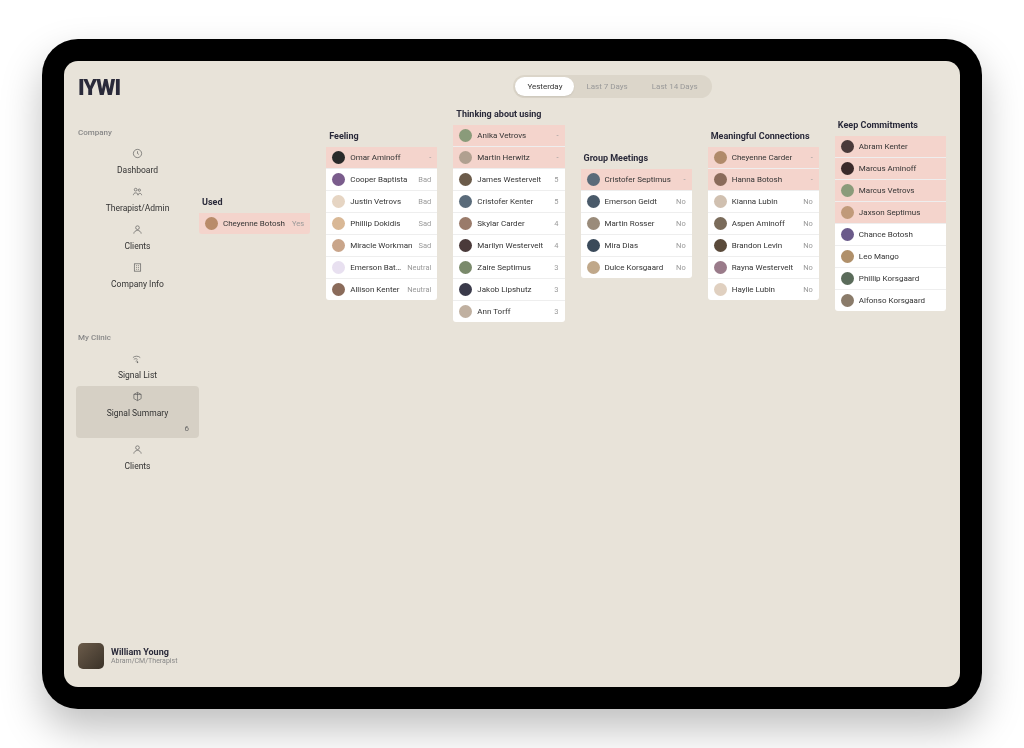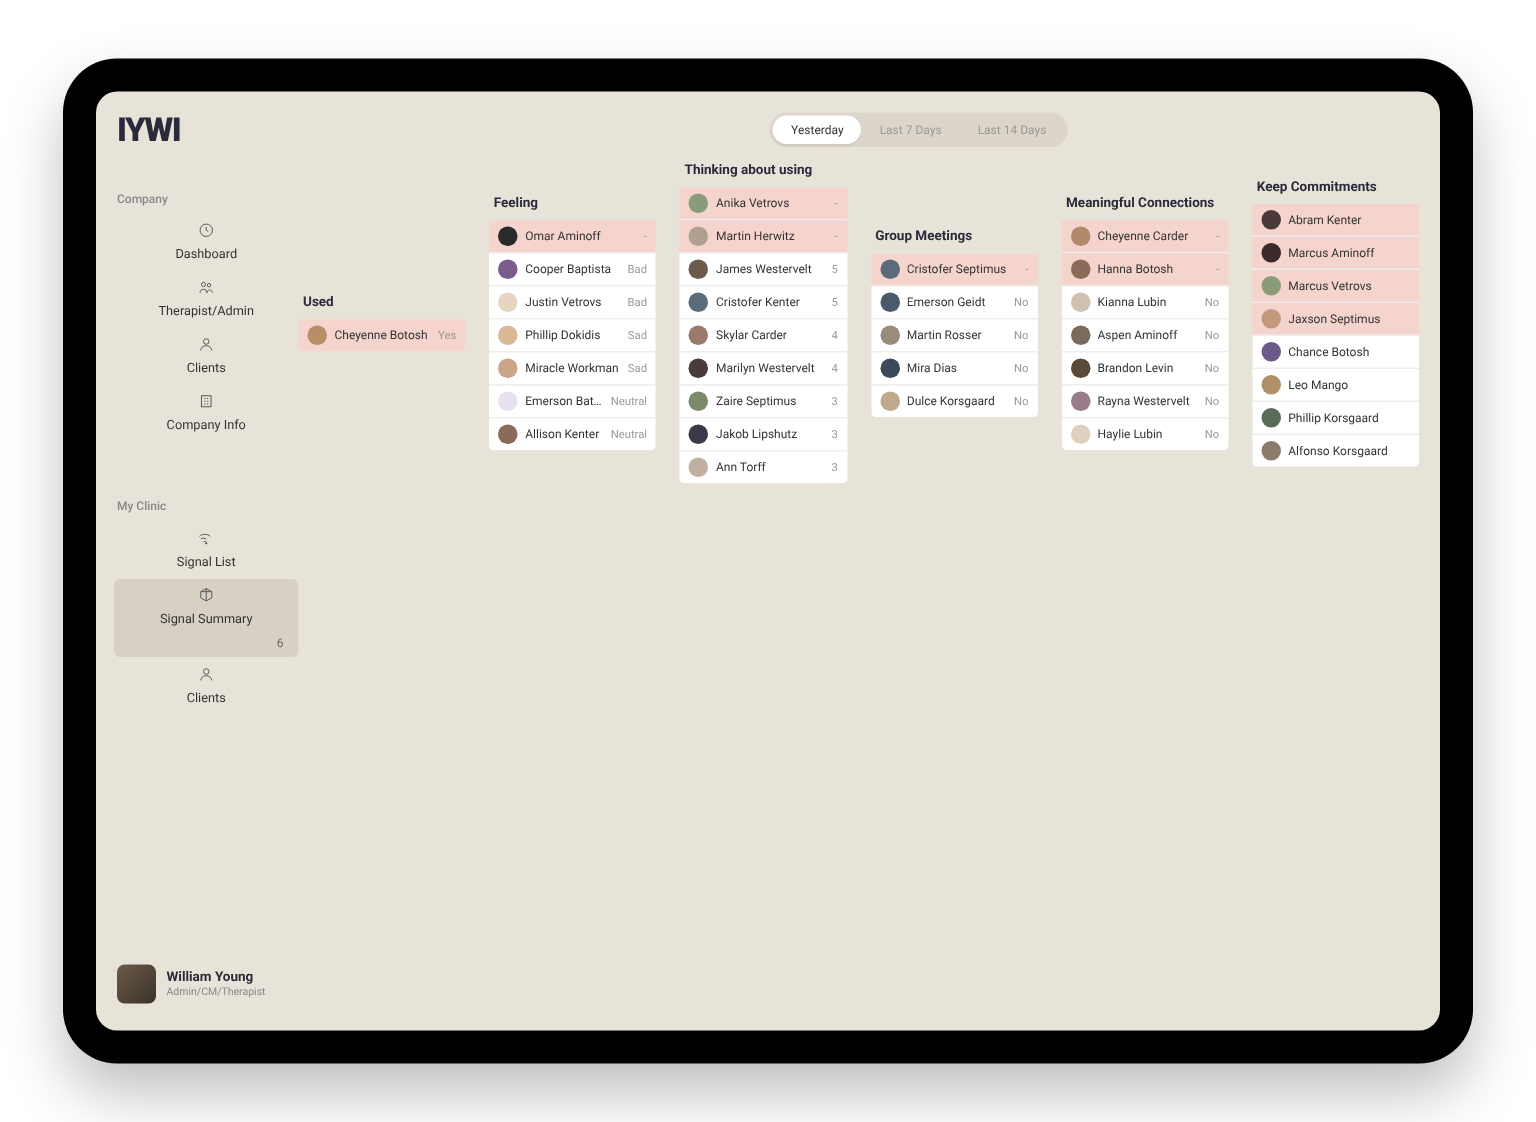--- a/index.html
+++ b/index.html
@@ -267,21 +267,21 @@
               </span>
               <span>Clients</span>
             </div>
           </div>
       </div>
 
       <div class="user-block">
         <div class="user-avatar"></div>
         <div>
           <div class="user-name">William Young</div>
-          <div class="user-role">Admin/CM/Therapist</div>
+          <div class="user-role">Abram/CM/Therapist</div>
         </div>
       </div>
     </div>
 
     <div class="main">
       <div class="topbar">
         <div class="tabs" id="tabs">
             <div class="tab active">Yesterday</div>
             <div class="tab">Last 7 Days</div>
             <div class="tab">Last 14 Days</div>

